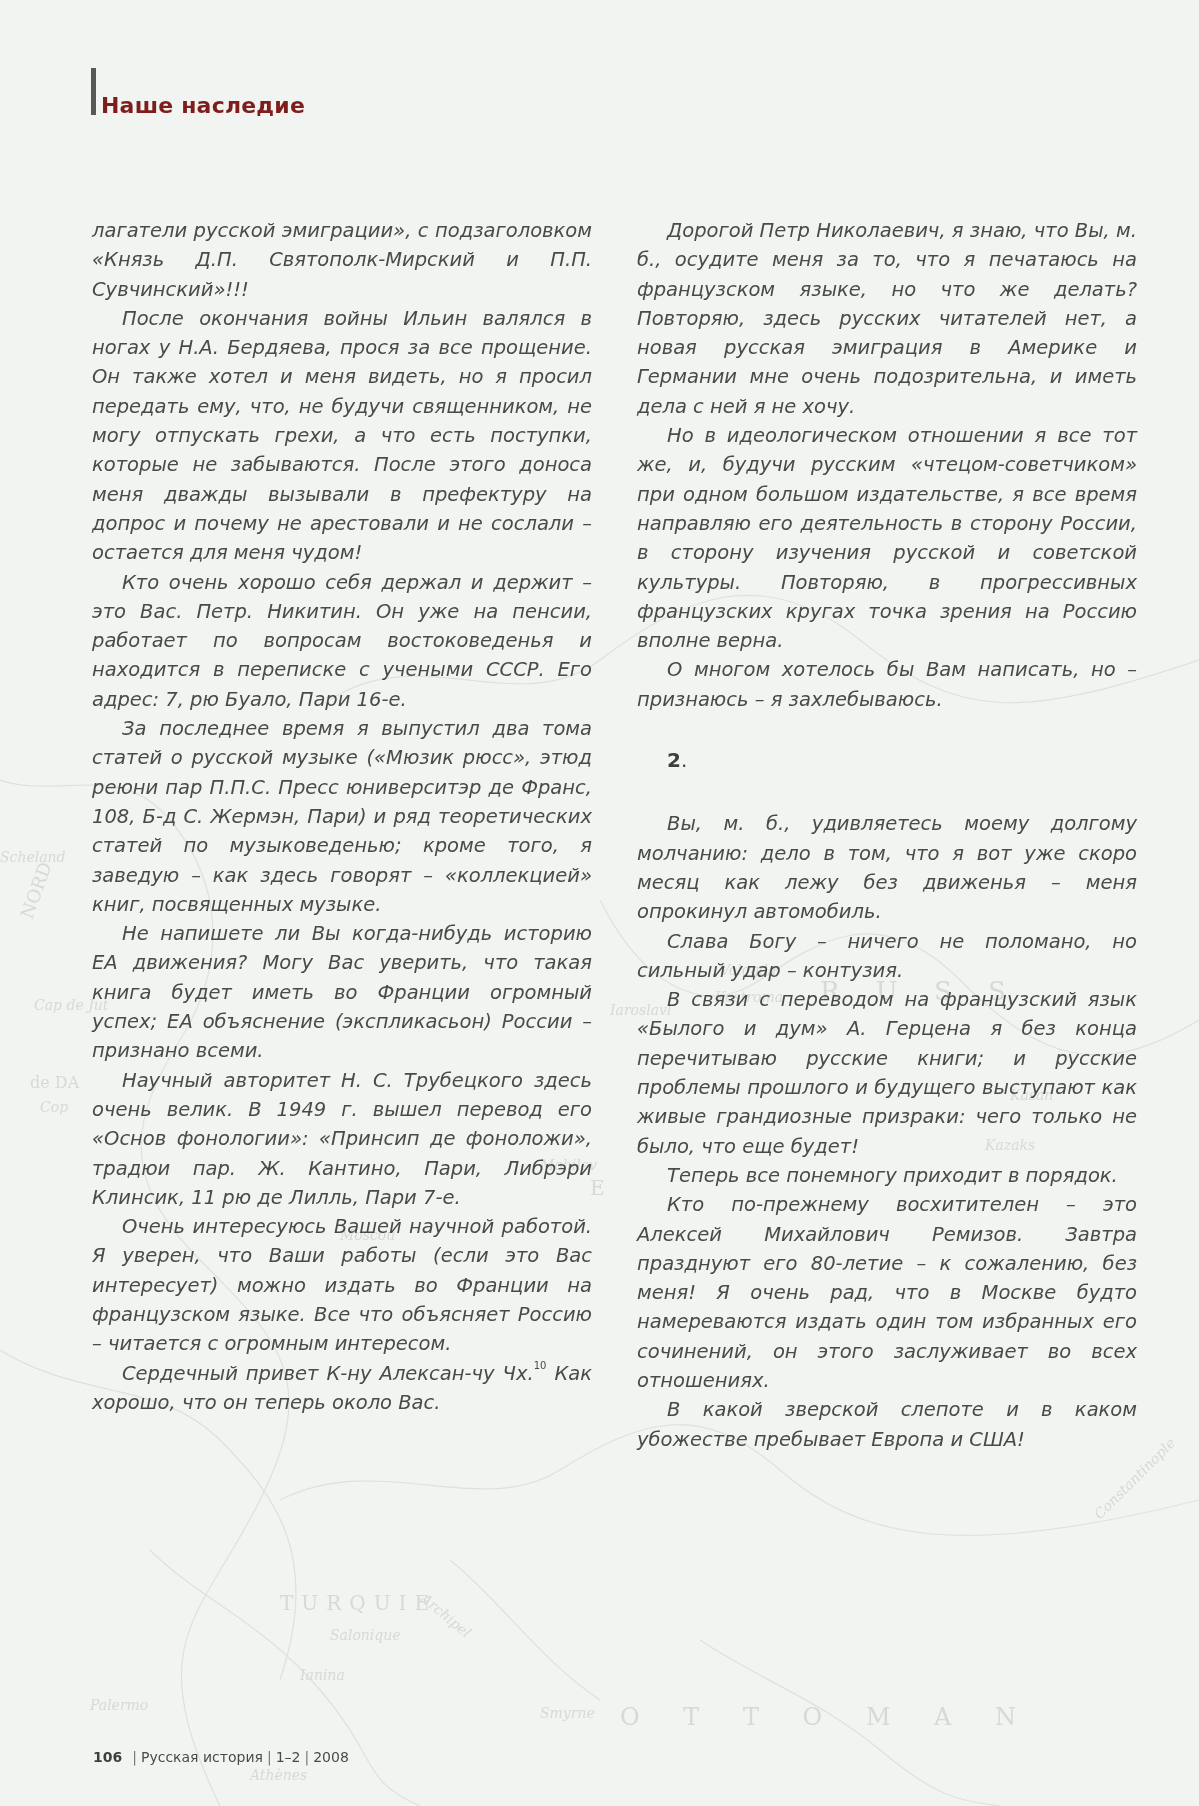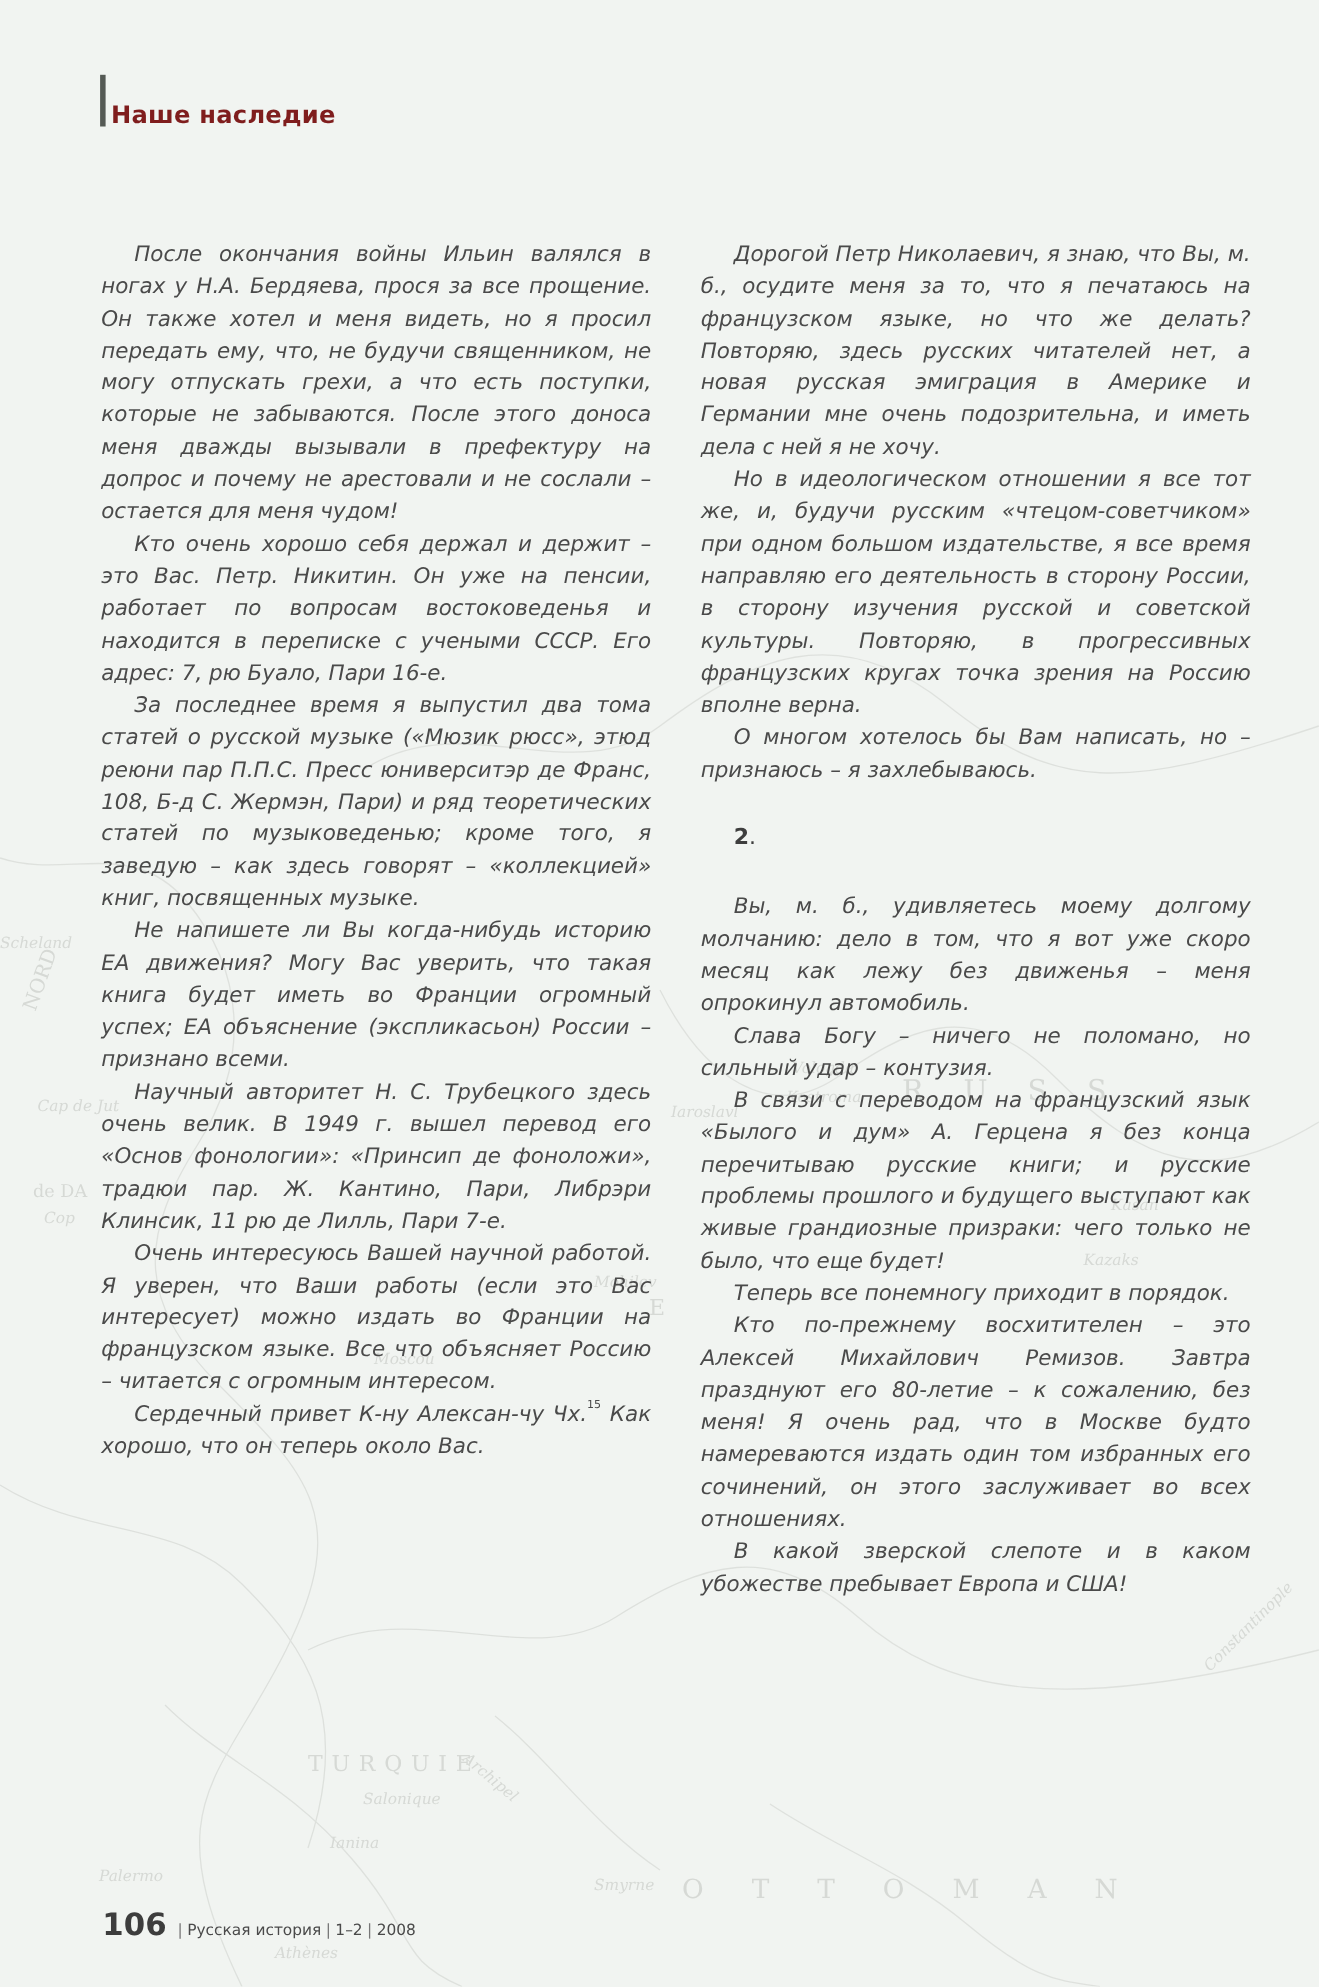--- a/index.html
+++ b/index.html
@@ -35,21 +35,21 @@
     .section-num {
       font-style: normal; font-weight: bold; font-size: 20px;
       margin: 32px 0 34px 30px; color: #3e3e3e; text-indent: 0;
     }
     .section-num .dot { font-weight: normal; }
     sup { font-size: 10px; font-style: normal; vertical-align: top; line-height: 14px; }
     .footer {
       position: absolute; left: 93px; top: 1733px;
       display: flex; align-items: baseline; color: #4a4a4a;
     }
-    .footer .pnum { font-weight: bold; font-size: 28px; color: #3d3d3d; margin-right: 6px; }
+    .footer .pnum { font-weight: bold; font-size: 14px; color: #3d3d3d; margin-right: 6px; margin-top: 16px; }
     .footer .sep { font-size: 14px; margin: 0 4px; color: #777; }
     .footer .txt { font-size: 14px; }
   </style>
 </head>
 <body>
 
 <div class="map-bg">
   <svg viewBox="0 0 1199 1806" preserveAspectRatio="none">
     <g fill="none" stroke="#d9dcd8" stroke-width="1.2" opacity="0.8">
       <path d="M0 780 C60 800 120 760 170 820 S230 960 180 1040 S120 1180 200 1260 S320 1380 260 1500 S140 1640 220 1806"></path>
@@ -88,27 +88,28 @@
     </g>
   </svg>
 </div>
 
 <div class="header">
   <div class="bar"></div>
   <div class="title">Наше наследие</div>
 </div>
 
 <div class="col left">
+  <p class="noindent">лагатели русской эмиграции», с подзаголовком «Князь Д.П. Святополк-Мирский и П.П. Сувчинский»!!!</p>
   <p>После окончания войны Ильин валялся в ногах у Н.А. Бердяева, прося за все прощение. Он также хотел и меня видеть, но я просил передать ему, что, не будучи священником, не могу отпускать грехи, а что есть поступки, которые не забываются. После этого доноса меня дважды вызывали в префектуру на допрос и почему не арестовали и не сослали – остается для меня чудом!</p>
   <p>Кто очень хорошо себя держал и держит – это Вас. Петр. Никитин. Он уже на пенсии, работает по вопросам востоковеденья и находится в переписке с учеными СССР. Его адрес: 7, рю Буало, Пари 16-е.</p>
   <p>За последнее время я выпустил два тома статей о русской музыке («Мюзик рюсс», этюд реюни пар П.П.С. Пресс юниверситэр де Франс, 108, Б-д С. Жермэн, Пари) и ряд теоретических статей по музыковеденью; кроме того, я заведую – как здесь говорят – «коллекцией» книг, посвященных музыке.</p>
   <p>Не напишете ли Вы когда-нибудь историю ЕА движения? Могу Вас уверить, что такая книга будет иметь во Франции огромный успех; ЕА объяснение (экспликасьон) России – признано всеми.</p>
   <p>Научный авторитет Н. С. Трубецкого здесь очень велик. В 1949 г. вышел перевод его «Основ фонологии»: «Принсип де фоноложи», традюи пар. Ж. Кантино, Пари, Либрэри Клинсик, 11 рю де Лилль, Пари 7-е.</p>
   <p>Очень интересуюсь Вашей научной работой. Я уверен, что Ваши работы (если это Вас интересует) можно издать во Франции на французском языке. Все что объясняет Россию – читается с огромным интересом.</p>
-  <p><span>Сердечный привет К-ну Алексан-чу Чх.</span><sup>15</sup><span> Как хорошо, что он теперь около Вас.</span></p>
+  <p><span>Сердечный привет К-ну Алексан-чу Чх.</span><sup>10</sup><span> Как хорошо, что он теперь около Вас.</span></p>
 </div>
 
 <div class="col right">
   <p>Дорогой Петр Николаевич, я знаю, что Вы, м. б., осудите меня за то, что я печатаюсь на французском языке, но что же делать? Повторяю, здесь русских читателей нет, а новая русская эмиграция в Америке и Германии мне очень подозрительна, и иметь дела с ней я не хочу.</p>
   <p>Но в идеологическом отношении я все тот же, и, будучи русским «чтецом-советчиком» при одном большом издательстве, я все время направляю его деятельность в сторону России, в сторону изучения русской и советской культуры. Повторяю, в прогрессивных французских кругах точка зрения на Россию вполне верна.</p>
   <p>О многом хотелось бы Вам написать, но – признаюсь – я захлебываюсь.</p>
   <div class="section-num"><span>2</span><span class="dot">.</span></div>
   <p>Вы, м. б., удивляетесь моему долгому молчанию: дело в том, что я вот уже скоро месяц как лежу без движенья – меня опрокинул автомобиль.</p>
   <p>Слава Богу – ничего не поломано, но сильный удар – контузия.</p>
   <p>В связи с переводом на французский язык «Былого и дум» А. Герцена я без конца перечитываю русские книги; и русские проблемы прошлого и будущего выступают как живые грандиозные призраки: чего только не было, что еще будет!</p>

